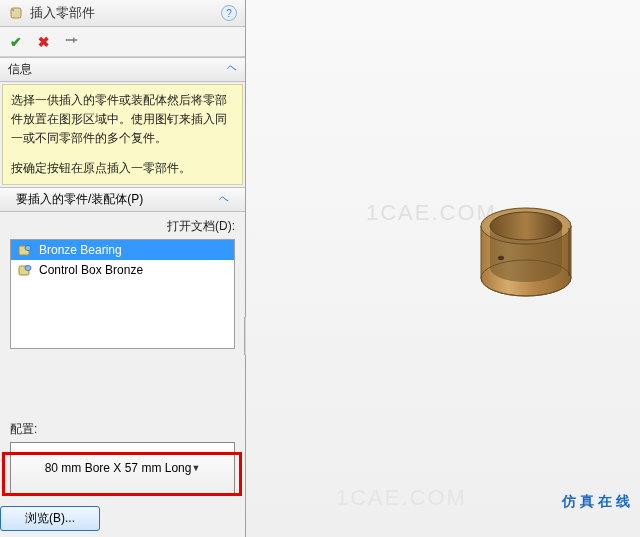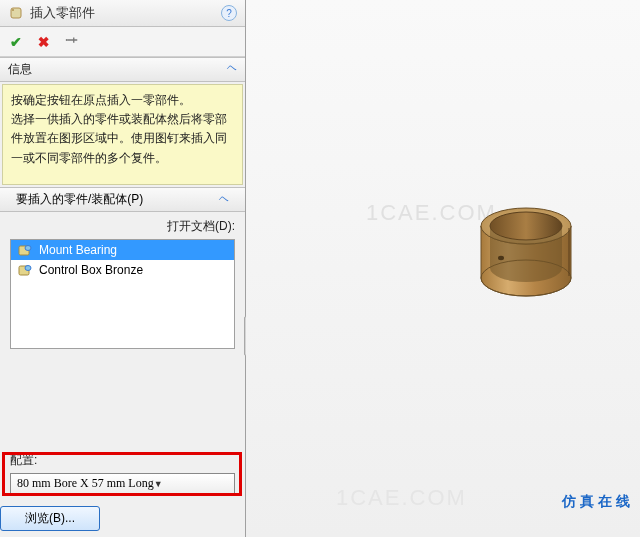--- a/index.html
+++ b/index.html
@@ -112,27 +112,26 @@
     display: flex; align-items: center; justify-content: center;
   }
   .config-section {
     padding: 6px 10px;
   }
   .config-label { font-size: 12px; color: #222; margin-bottom: 4px; }
   .config-select {
     width: 100%;
     border: 1px solid #888;
     background: linear-gradient(#fff,#eee);
-    padding: 2px 6px;
-    font-size: 12px;
-    display: flex;
-    align-items: center;
-    justify-content: flex-start;
+    padding: 18px 6px;
+    font-size: 12px;
+    display: flex;
+    align-items: center;
+    justify-content: center;
     cursor: pointer;
-    font-family: Liberation Serif, serif;
   }
   .config-select .tri { color: #333; font-size: 9px; }
   .browse-row { text-align: left; padding: 6px 0; }
   .browse-btn {
     display: inline-block;
     padding: 3px 24px;
     border: 1px solid #2a6fc4;
     border-radius: 3px;
     background: linear-gradient(#f0f7ff,#cfe4fb);
     font-size: 12px;
@@ -223,39 +222,39 @@
         <rect x="1" y="7" width="2" height="2" fill="#777"></rect>
       </svg>
     </span>
   </div>
 
   <div class="info-title">
     <span>信息</span>
     <span class="chev">ヘ</span>
   </div>
   <div class="info-box">
+    <div style="margin-bottom:10px;">选择一供插入的零件或装配体然后将零部件放置在图形区域中。使用图钉来插入同一或不同零部件的多个复件。</div>
     <div>按确定按钮在原点插入一零部件。</div>
-    <div style="margin-bottom:10px;">选择一供插入的零件或装配体然后将零部件放置在图形区域中。使用图钉来插入同一或不同零部件的多个复件。</div>
   </div>
 
   <div class="section-title">
     <span>要插入的零件/装配体(P)</span>
     <span class="chev">ヘ</span>
   </div>
   <div class="section-body">
     <div class="sub-label">打开文档(D):</div>
     <div class="doc-list">
       <div class="doc-item selected">
         <span class="part-icon">
           <svg width="16" height="16" viewBox="0 0 16 16">
             <rect x="2" y="4" width="10" height="9" rx="1.5" fill="#e4d58b" stroke="#a58b40"></rect>
             <ellipse cx="11" cy="6" rx="3" ry="2.5" fill="#87c4e8" stroke="#3a7bd5"></ellipse>
           </svg>
         </span>
-        <span>Mount Bearing</span>
+        <span>Bronze Bearing</span>
       </div>
       <div class="doc-item">
         <span class="part-icon">
           <svg width="16" height="16" viewBox="0 0 16 16">
             <rect x="2" y="4" width="10" height="9" rx="1.5" fill="#e4d58b" stroke="#a58b40"></rect>
             <ellipse cx="11" cy="6" rx="3" ry="2.5" fill="#87c4e8" stroke="#3a7bd5"></ellipse>
           </svg>
         </span>
         <span>Control Box Bronze</span>
       </div>

